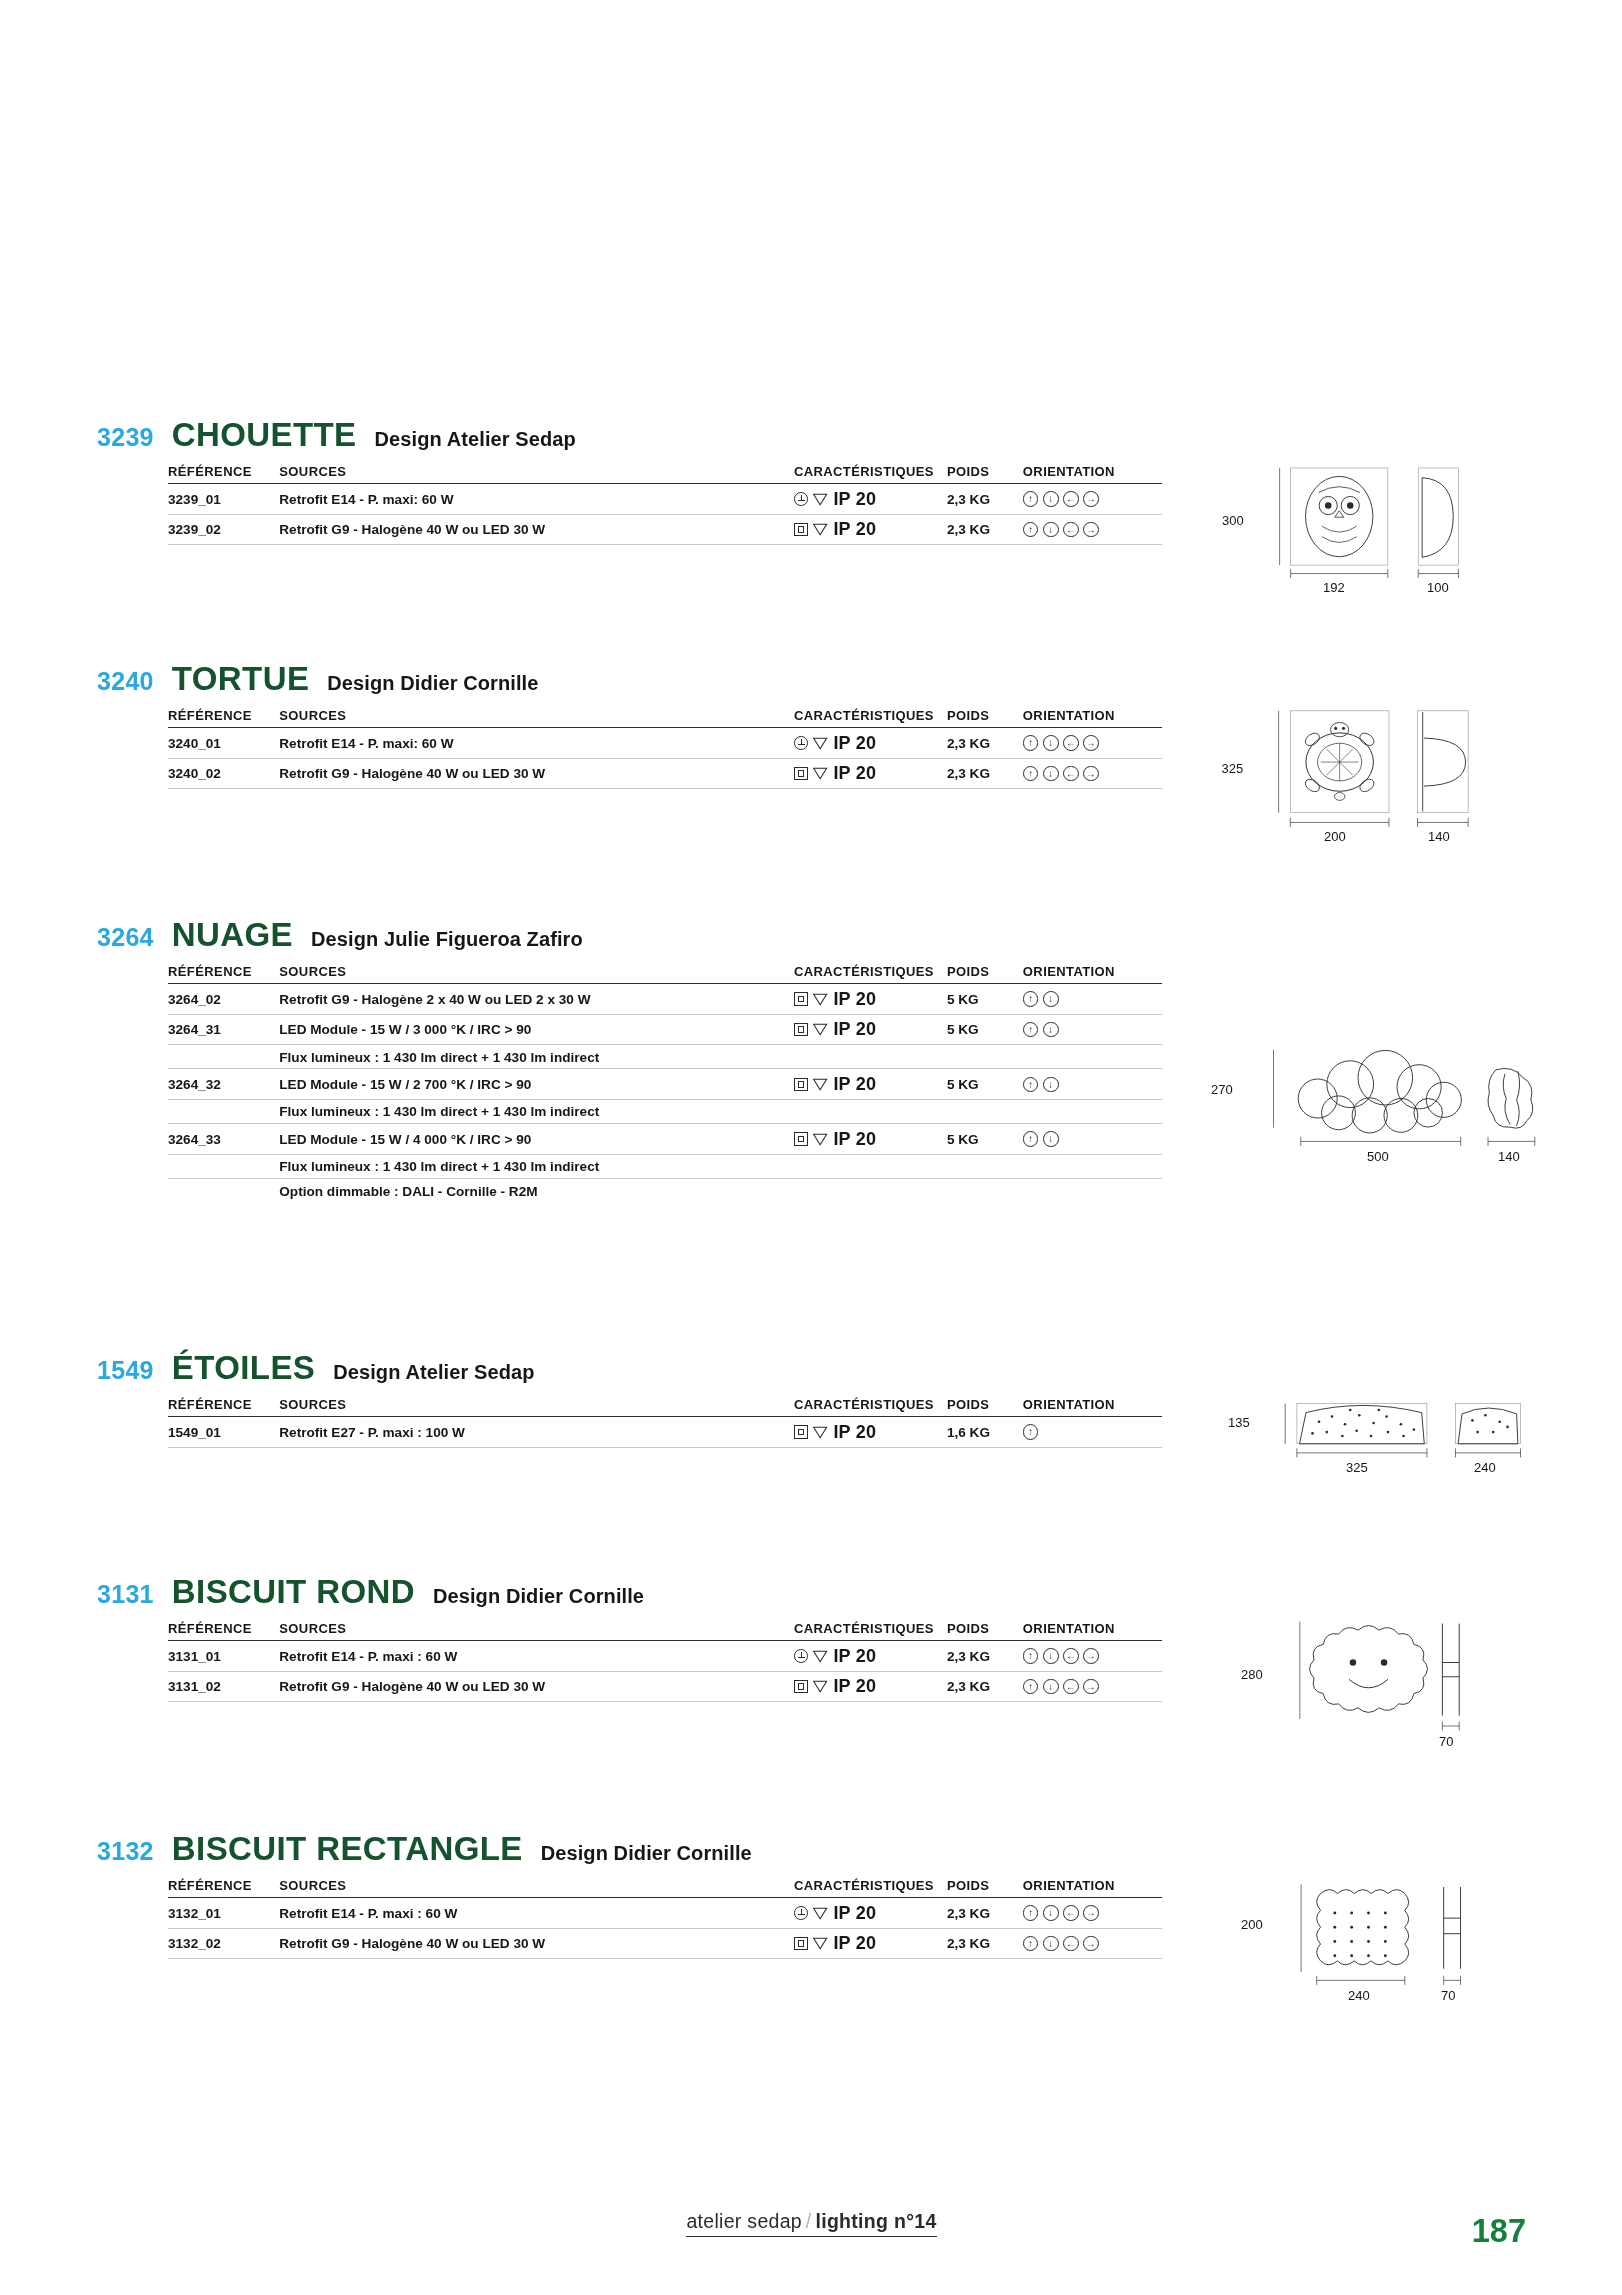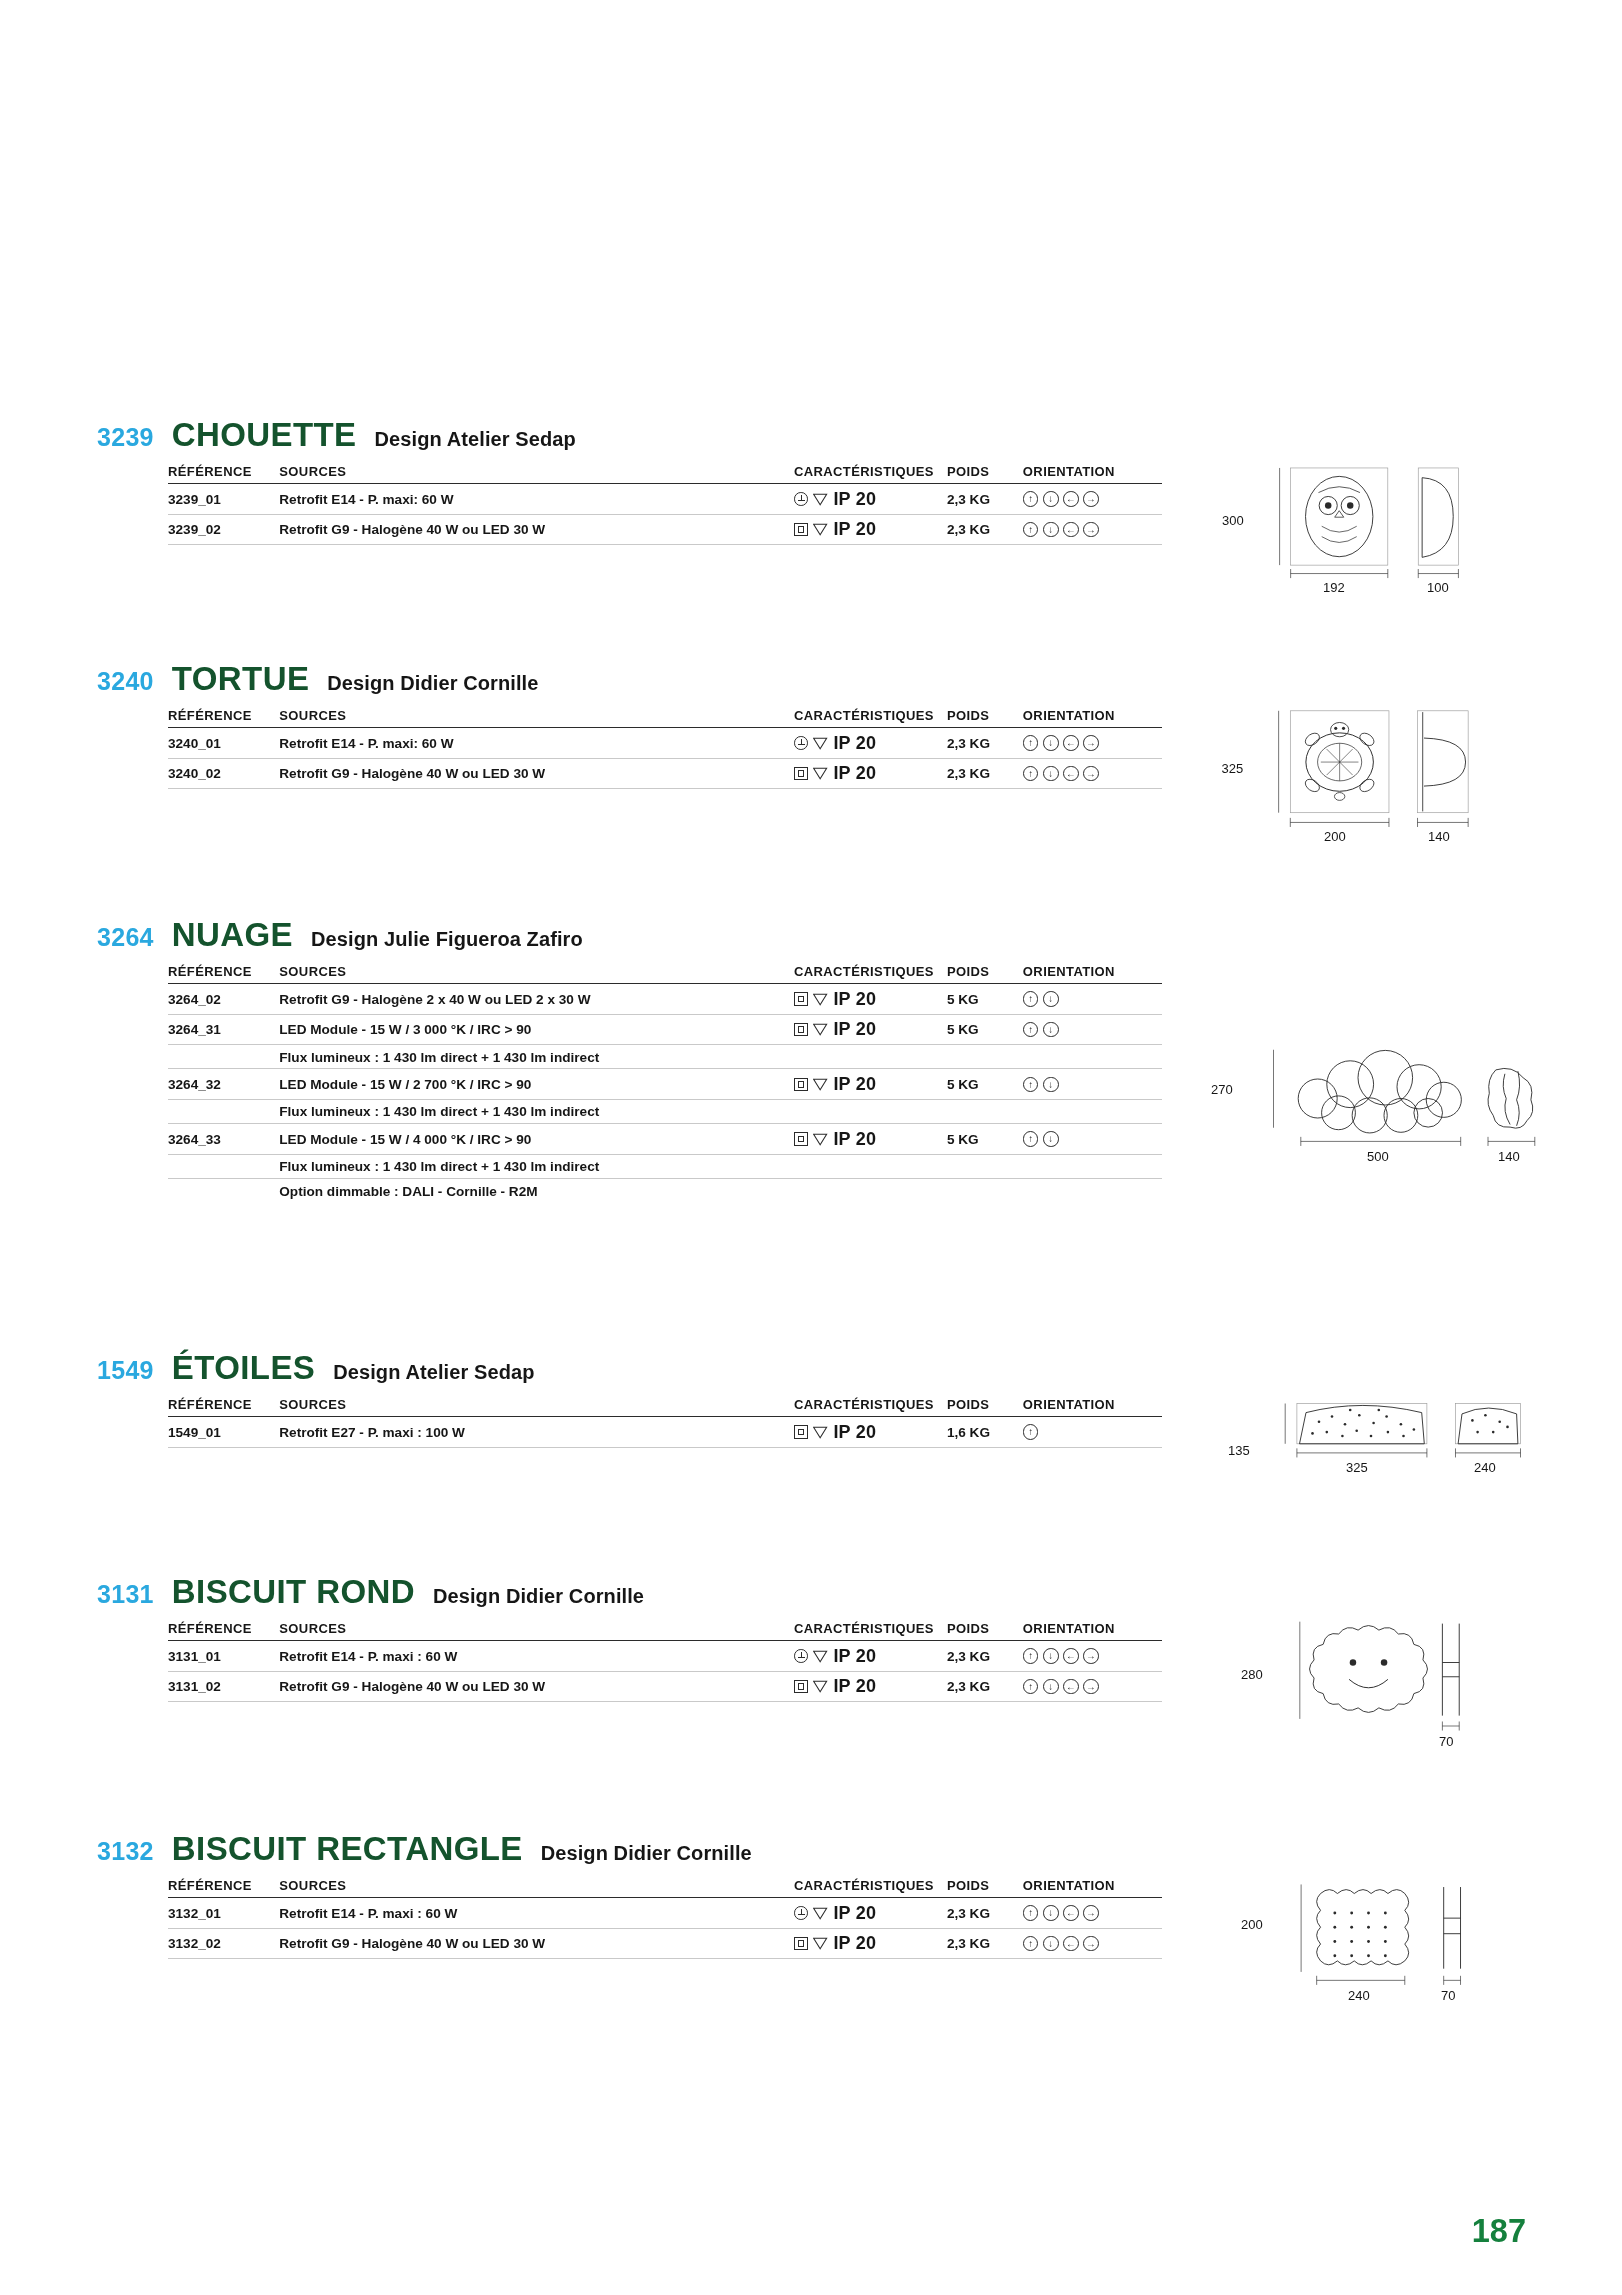--- a/index.html
+++ b/index.html
@@ -555,21 +555,21 @@
             <span class="arrows">
               <span class="arrow">↑</span>
             </span>
           </td>
         </tr>
       </tbody>
     </table>
   </div>
 
   <div class="drawing" style="left:1215px;top:1384px;width:364px;height:104px;">
-    <span class="dim-label" style="left:13px;top:31px;margin-top:28px;">135</span>
+    <span class="dim-label" style="left:13px;top:31px;">135</span>
     <svg class="tech-svg" width="364" height="104" viewBox="0 0 560 160">
       <line x1="108" y1="30" x2="108" y2="92" stroke="#2b2b2b" stroke-width="1"></line>
       <rect x="126" y="30" width="200" height="62" fill="none" stroke="#9b9b9b" stroke-width="1"></rect>
       <path d="M130 92 L140 44 Q226 22 318 44 L322 92 Z" fill="none" stroke="#2b2b2b" stroke-width="1.4"></path>
       <g fill="#2b2b2b">
         <circle cx="160" cy="58" r="2"></circle>
           <circle cx="180" cy="50" r="2"></circle>
           <circle cx="200" cy="62" r="2"></circle>
         <circle cx="222" cy="48" r="2"></circle>
           <circle cx="244" cy="60" r="2"></circle>
@@ -797,16 +797,21 @@
       <line x1="332" y1="82" x2="358" y2="82" stroke="#2b2b2b" stroke-width="1.4"></line>
       <line x1="332" y1="106" x2="358" y2="106" stroke="#2b2b2b" stroke-width="1.4"></line>
       <line x1="332" y1="178" x2="358" y2="178" stroke="#2b2b2b" stroke-width="1"></line>
       <line x1="332" y1="171" x2="332" y2="185" stroke="#2b2b2b" stroke-width="1"></line>
       <line x1="358" y1="171" x2="358" y2="185" stroke="#2b2b2b" stroke-width="1"></line>
     </svg>
     <span class="dim-label" style="left:120px;top:123px;">240</span>
     <span class="dim-label" style="left:213px;top:123px;">70</span>
   </div>
 
+  <div class="footer">
+    <div class="footer-brand">
+      <span>atelier sedap</span><span class="slash">/</span><span class="lighting">lighting n°14</span>
+    </div>
+  </div>
   <div class="page-num">187</div>
 
 </div>
 
 
 </body></html>

